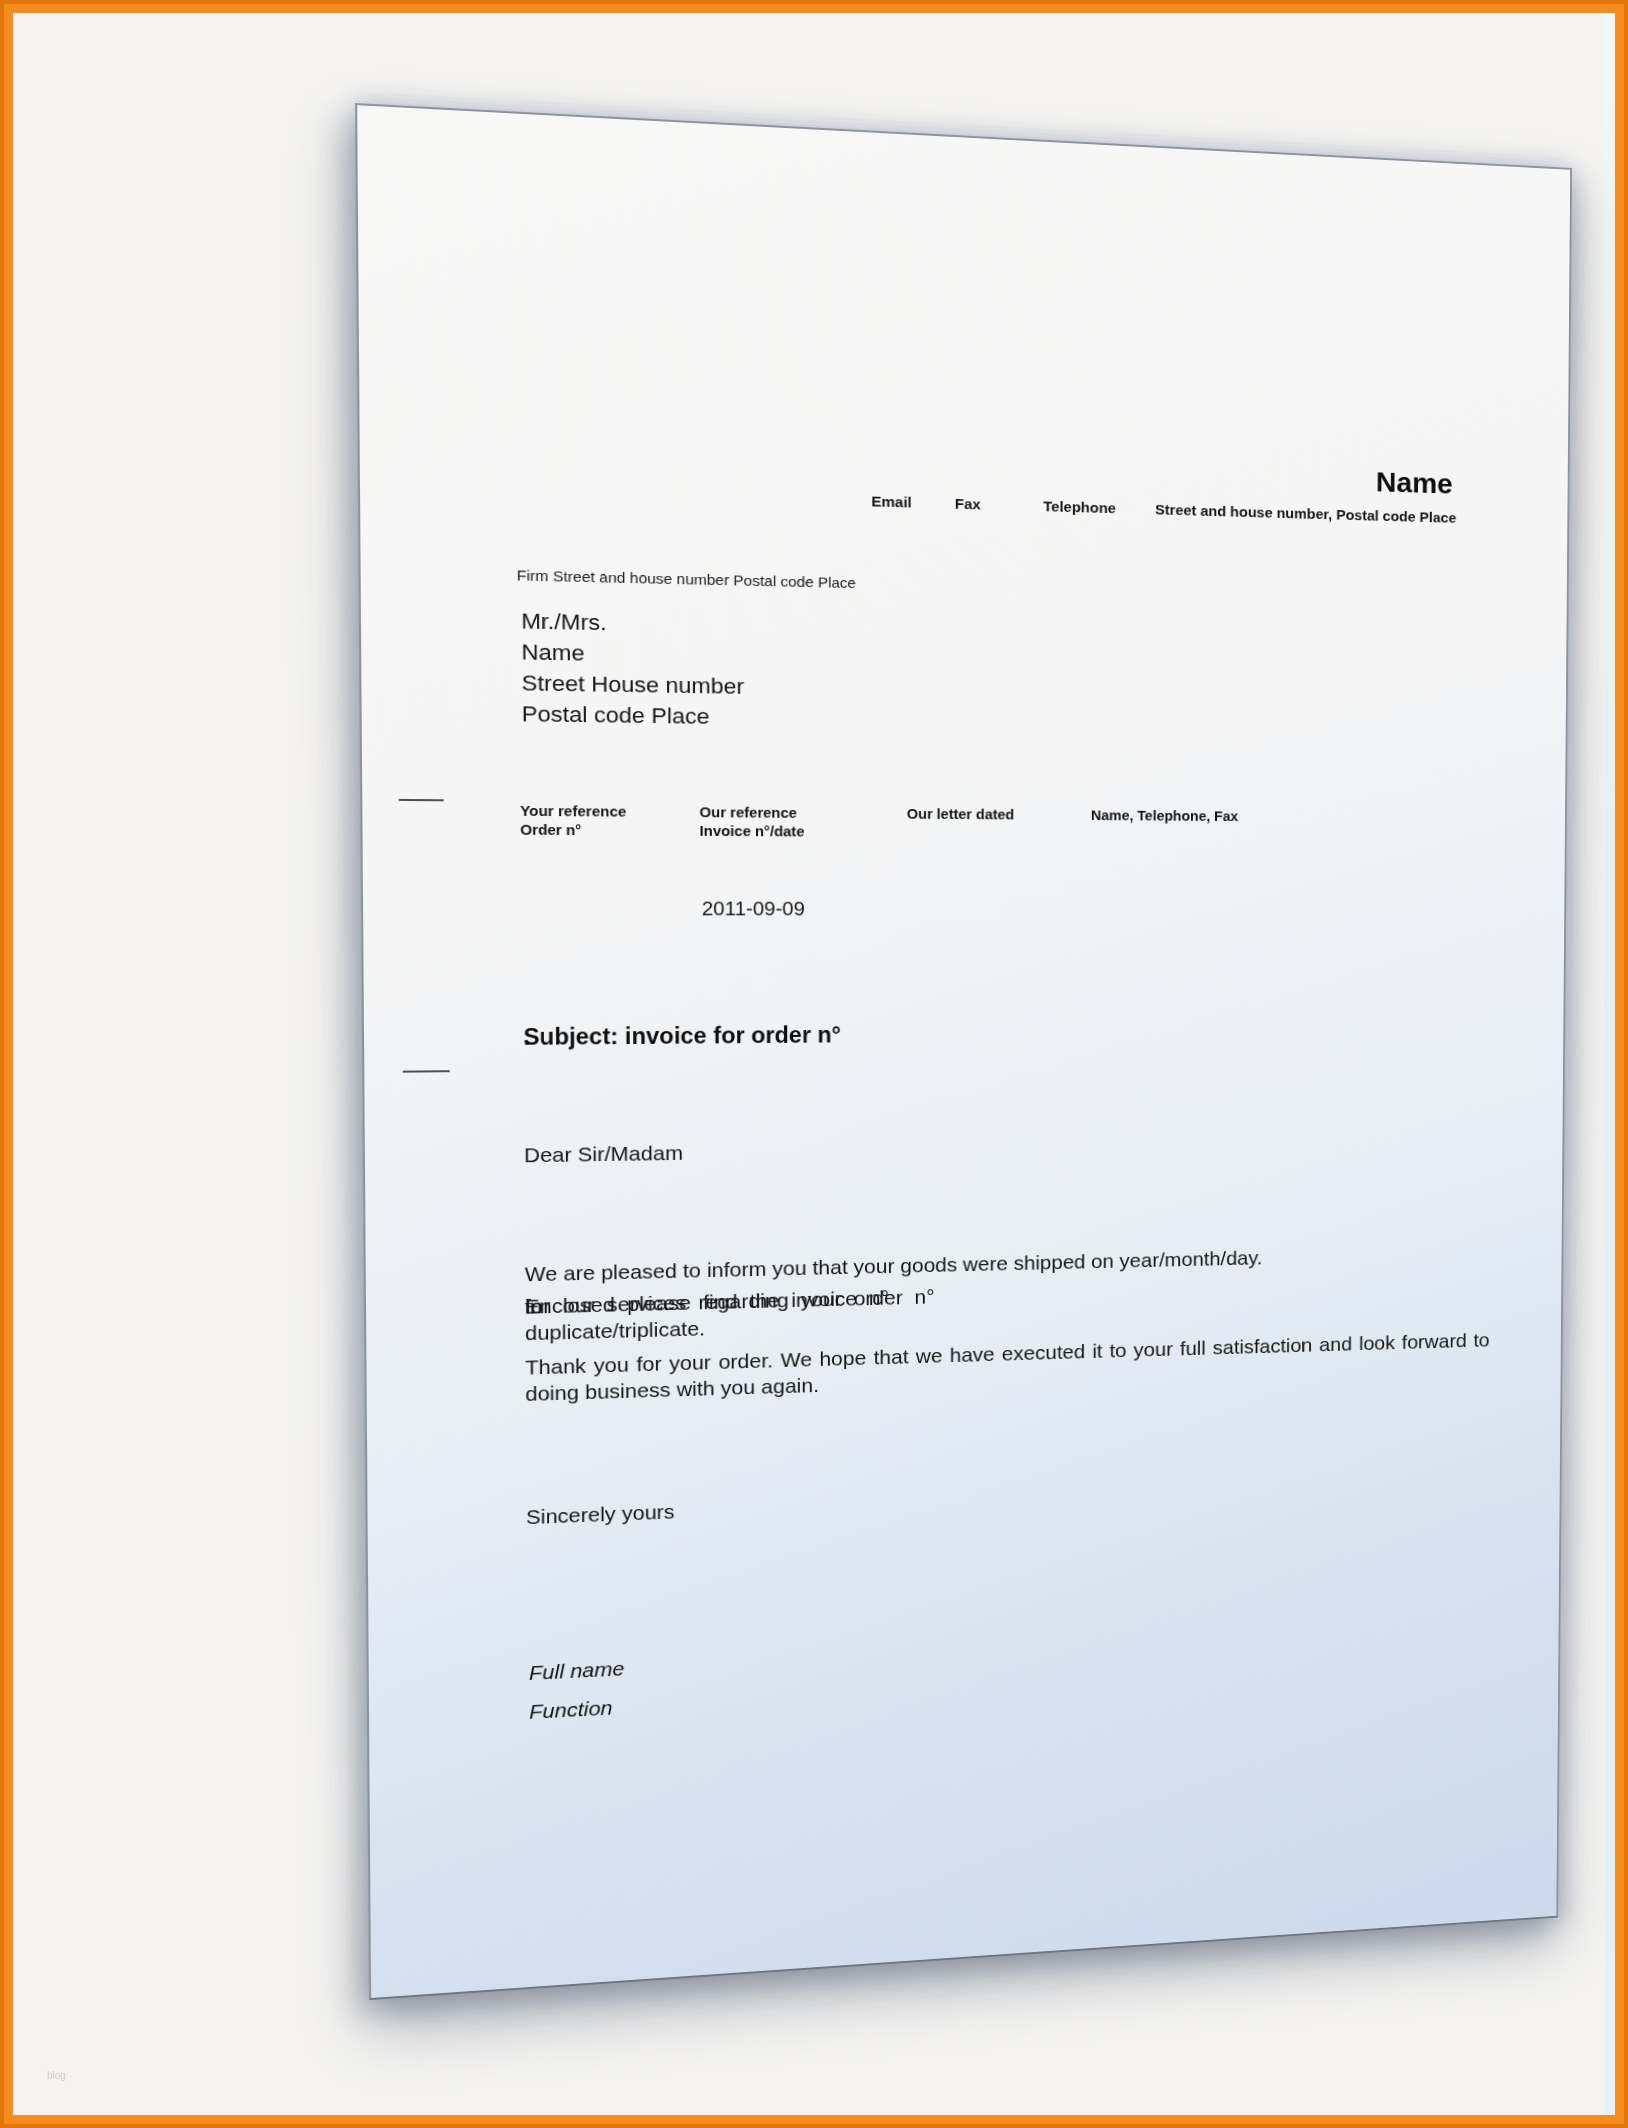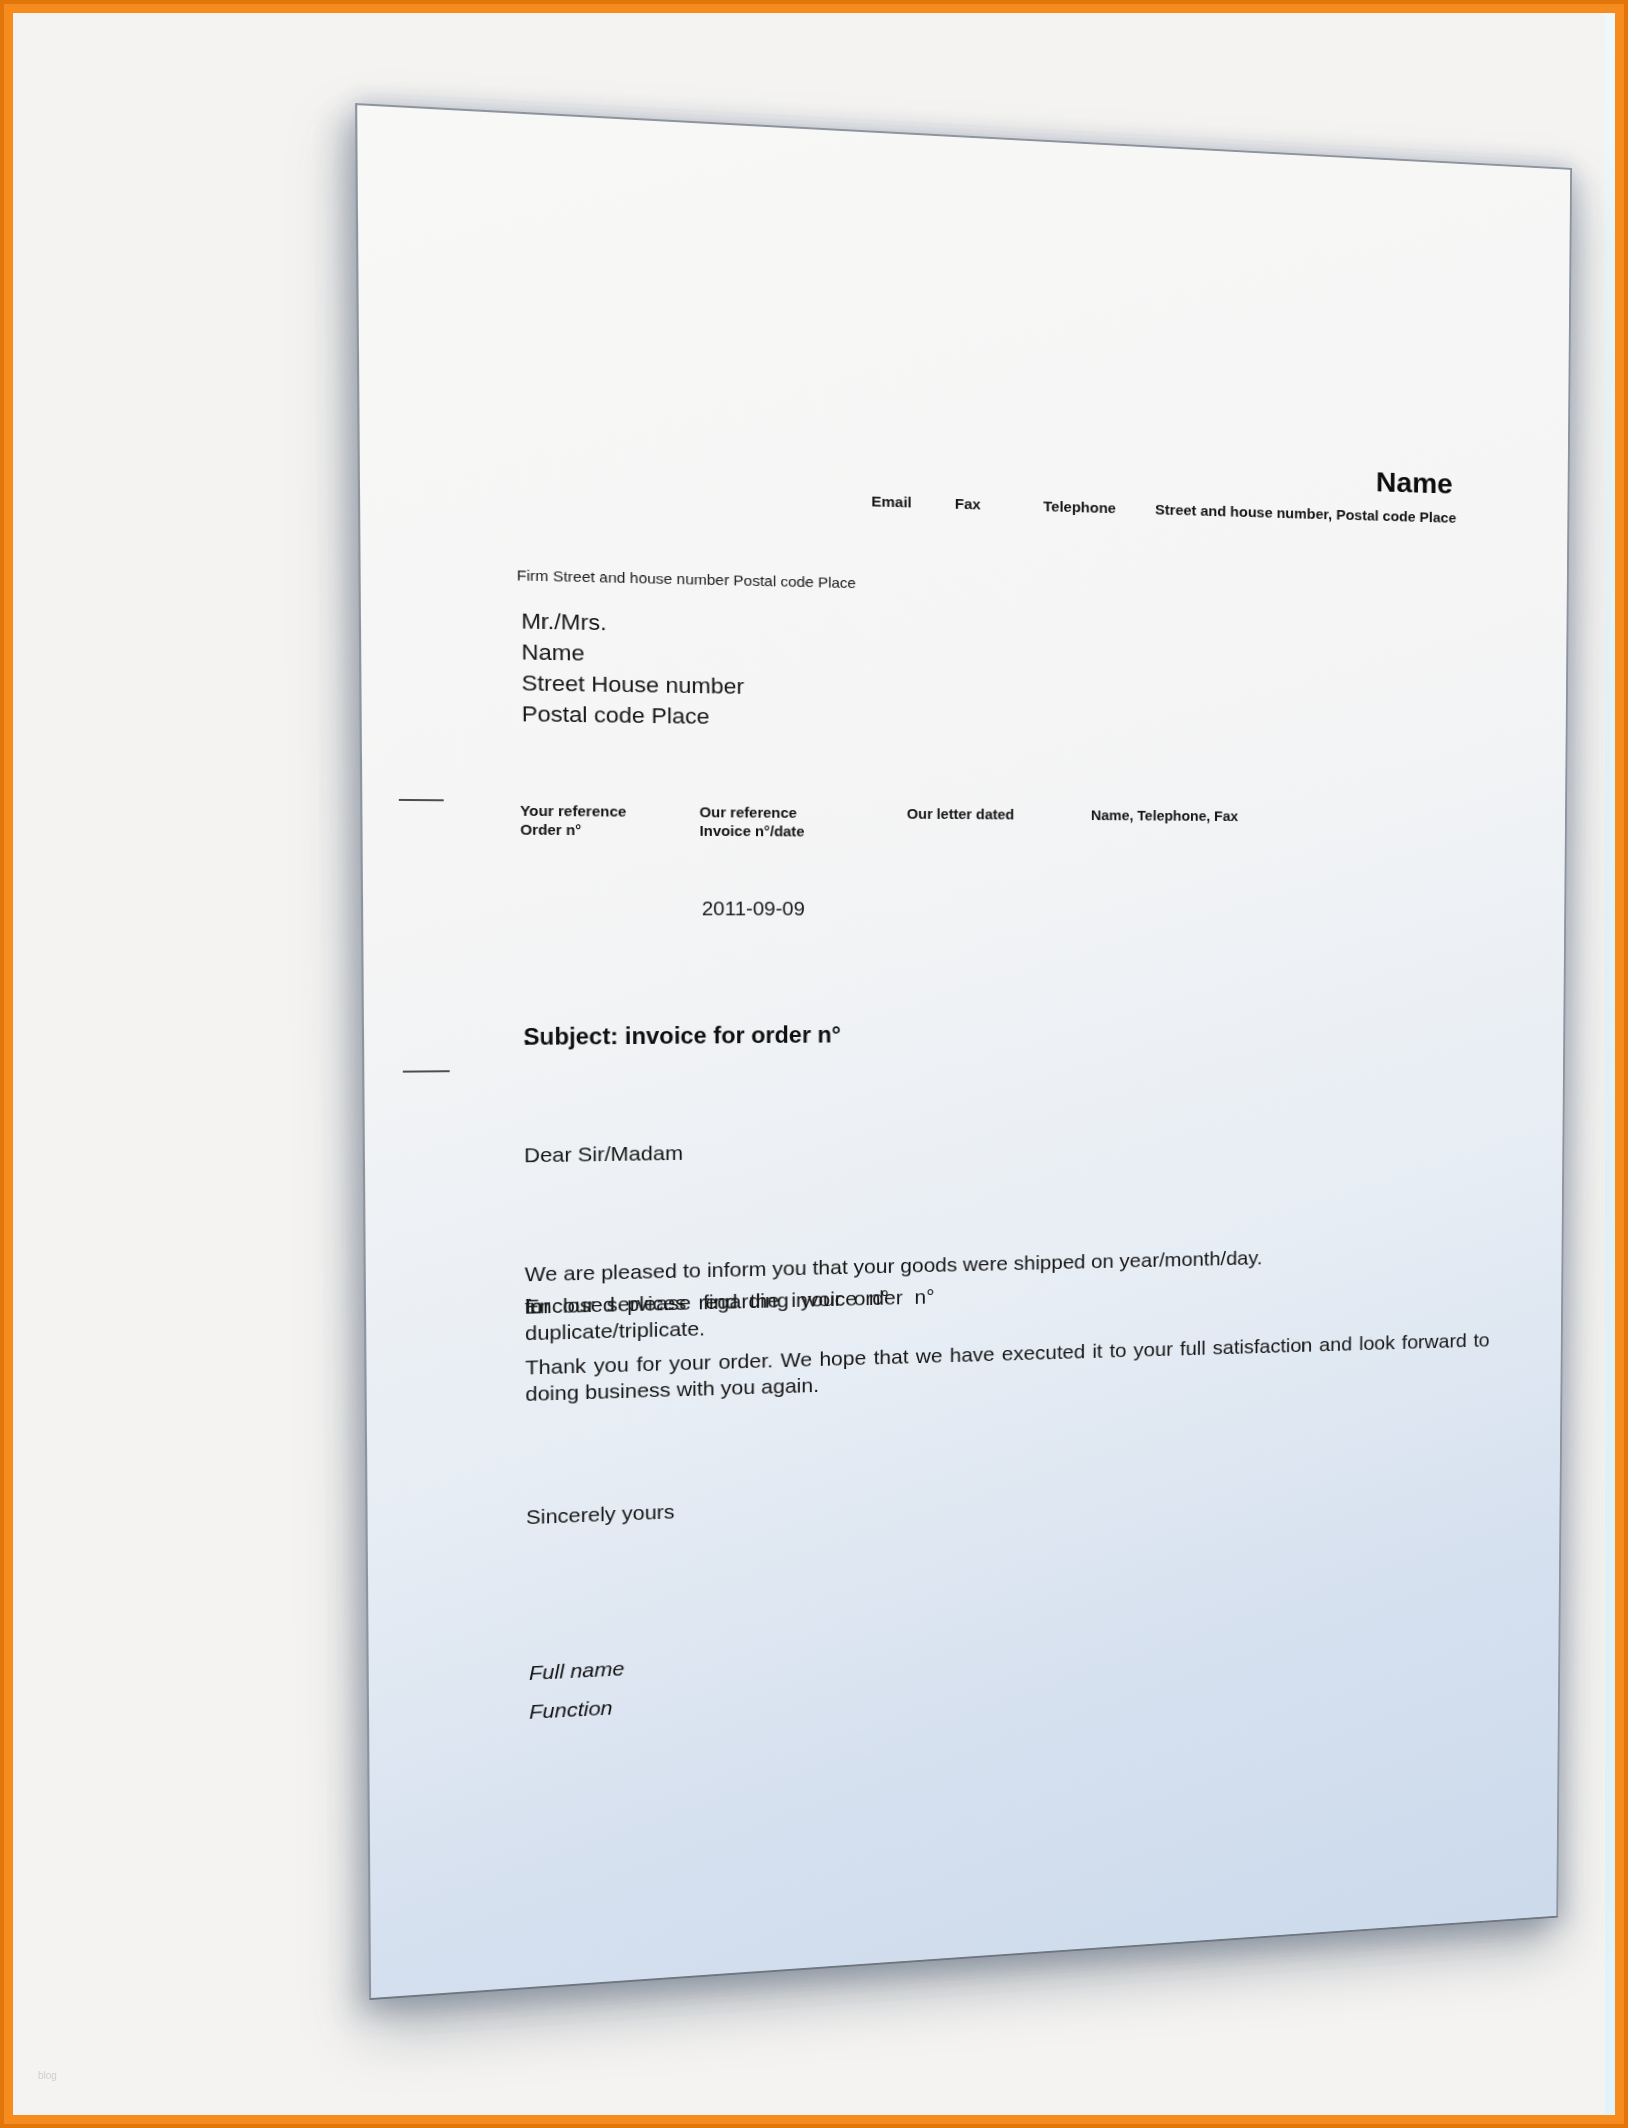--- a/index.html
+++ b/index.html
@@ -66,21 +66,21 @@
   .p1{top:1150px;white-space:nowrap;}
   .p2a{top:1183px;display:flex;justify-content:space-between;word-spacing:6px;white-space:nowrap;}
   .p2b{top:1210px;}
   .p3a{top:1245px;white-space:nowrap;word-spacing:1.5px;}
   .p3b{top:1272px;}
 
   .sincerely{left:150px;top:1400px;font-size:21px;color:#161616;}
   .full-name{left:152px;top:1560px;font-size:21px;font-style:italic;color:#141414;}
   .function{left:152px;top:1600px;font-size:21px;font-style:italic;color:#141414;}
 
-  .watermark{position:absolute;left:38px;top:2070px;font-size:10px;color:#cdcdcb;}
+  .watermark{position:absolute;left:47px;top:2070px;font-size:10px;color:#cdcdcb;}
 
   
   .frame-outer{position:absolute;inset:0;border:4px solid #e2760b;box-sizing:border-box;pointer-events:none;}
   .frame-inner{position:absolute;inset:4px;border:9px solid #f68c1d;box-sizing:border-box;pointer-events:none;}
 </style>
 </head>
 <body>
 
 <div class="canvas">
 

